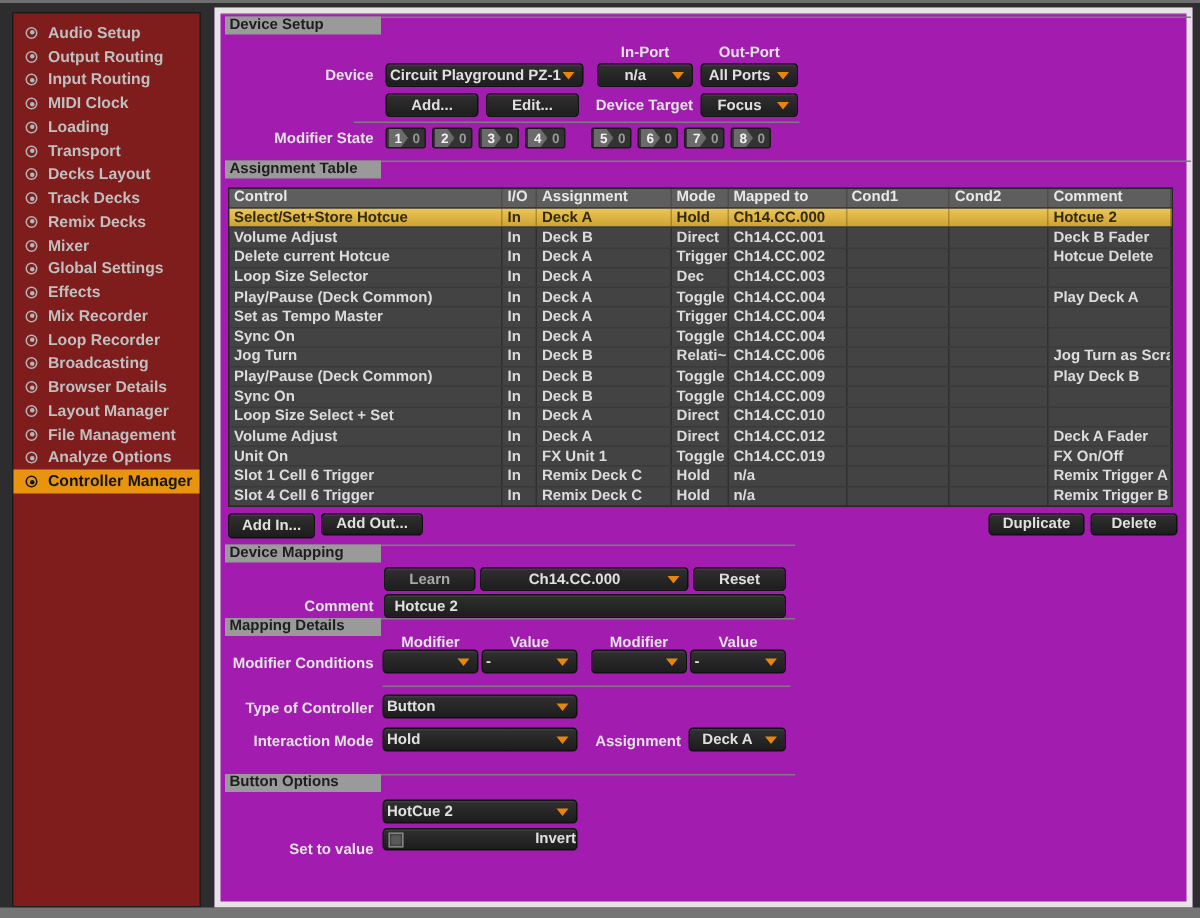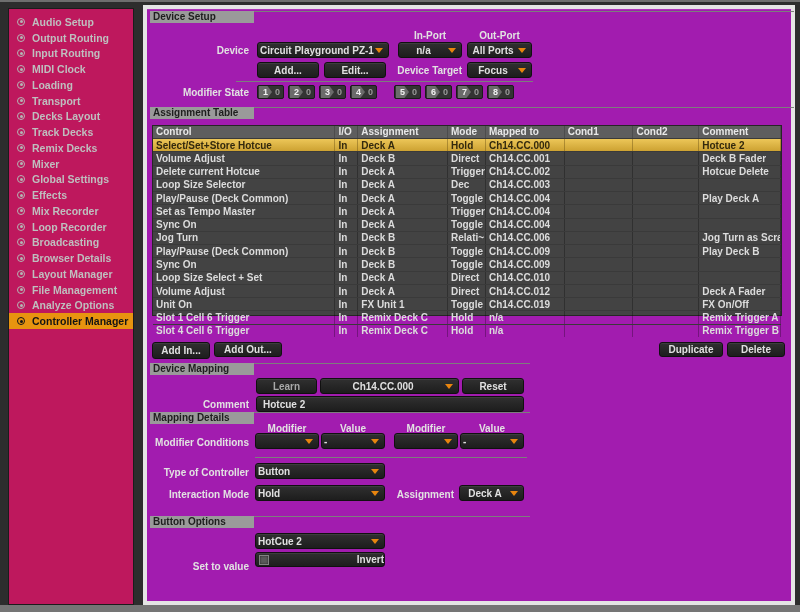--- a/index.html
+++ b/index.html
@@ -7,21 +7,21 @@
   body {
     position:relative; width:800px; height:612px; overflow:hidden;
     background:#2d2d2d; font-family:"Liberation Sans", sans-serif;
   }
   .top-strip { position:absolute; left:0; top:0; width:800px; height:2px; background:#6e6e6e; }
   .bottom-strip { position:absolute; left:0; top:605px; width:800px; height:7px; background:#757575; }
 
   
   .sidebar {
     position:absolute; left:8px; top:8px; width:126px; height:597px;
-    background:#be185d; border:1px solid #1c1c1c; padding-top:5px;
+    background:#7f1d1d; border:1px solid #1c1c1c; padding-top:5px;
   }
   .side-item {
     height:15.75px; display:flex; align-items:center; gap:7px; padding-left:8px;
     color:#bfbfbf; font-size:10.5px; font-weight:bold; white-space:nowrap; cursor:default;
   }
   .side-item.selected { background:#e8940f; color:#141414; }
   .radio {
     width:8px; height:8px; border-radius:50%; border:1px solid #b5b5b5;
     display:flex; align-items:center; justify-content:center; flex:0 0 auto;
   }
@@ -69,21 +69,21 @@
   }
   .modnum {
     width:13px; height:12px; margin-left:1px; background:#6b6b6b; color:#f2f2f2;
     font-size:9px; font-weight:bold; display:flex; align-items:center; justify-content:center;
     clip-path:polygon(0 0,65% 0,100% 50%,65% 100%,0 100%);
   }
   .modval { flex:1; text-align:center; color:#9a9a9a; font-size:9px; font-weight:bold; }
 
   
   .atable {
-    position:absolute; left:5px; top:116px; width:630px; height:191px;
+    position:absolute; left:5px; top:116px; width:630px; height:213px;
     background:#434343; border:1px solid #262626;
   }
   .thead { display:flex; height:12px; background:#5e5e5e; }
   .th {
     font-size:10px; font-weight:bold; color:#e8e8e8; padding:0 3px;
     border-right:1px solid #4c4c4c; white-space:nowrap; overflow:hidden; line-height:12px;
   }
   .tbody { display:flex; flex-direction:column; height:199px; }
   .tr { flex:1; display:flex; border-top:1px solid #3a3a3a; }
   .td {

